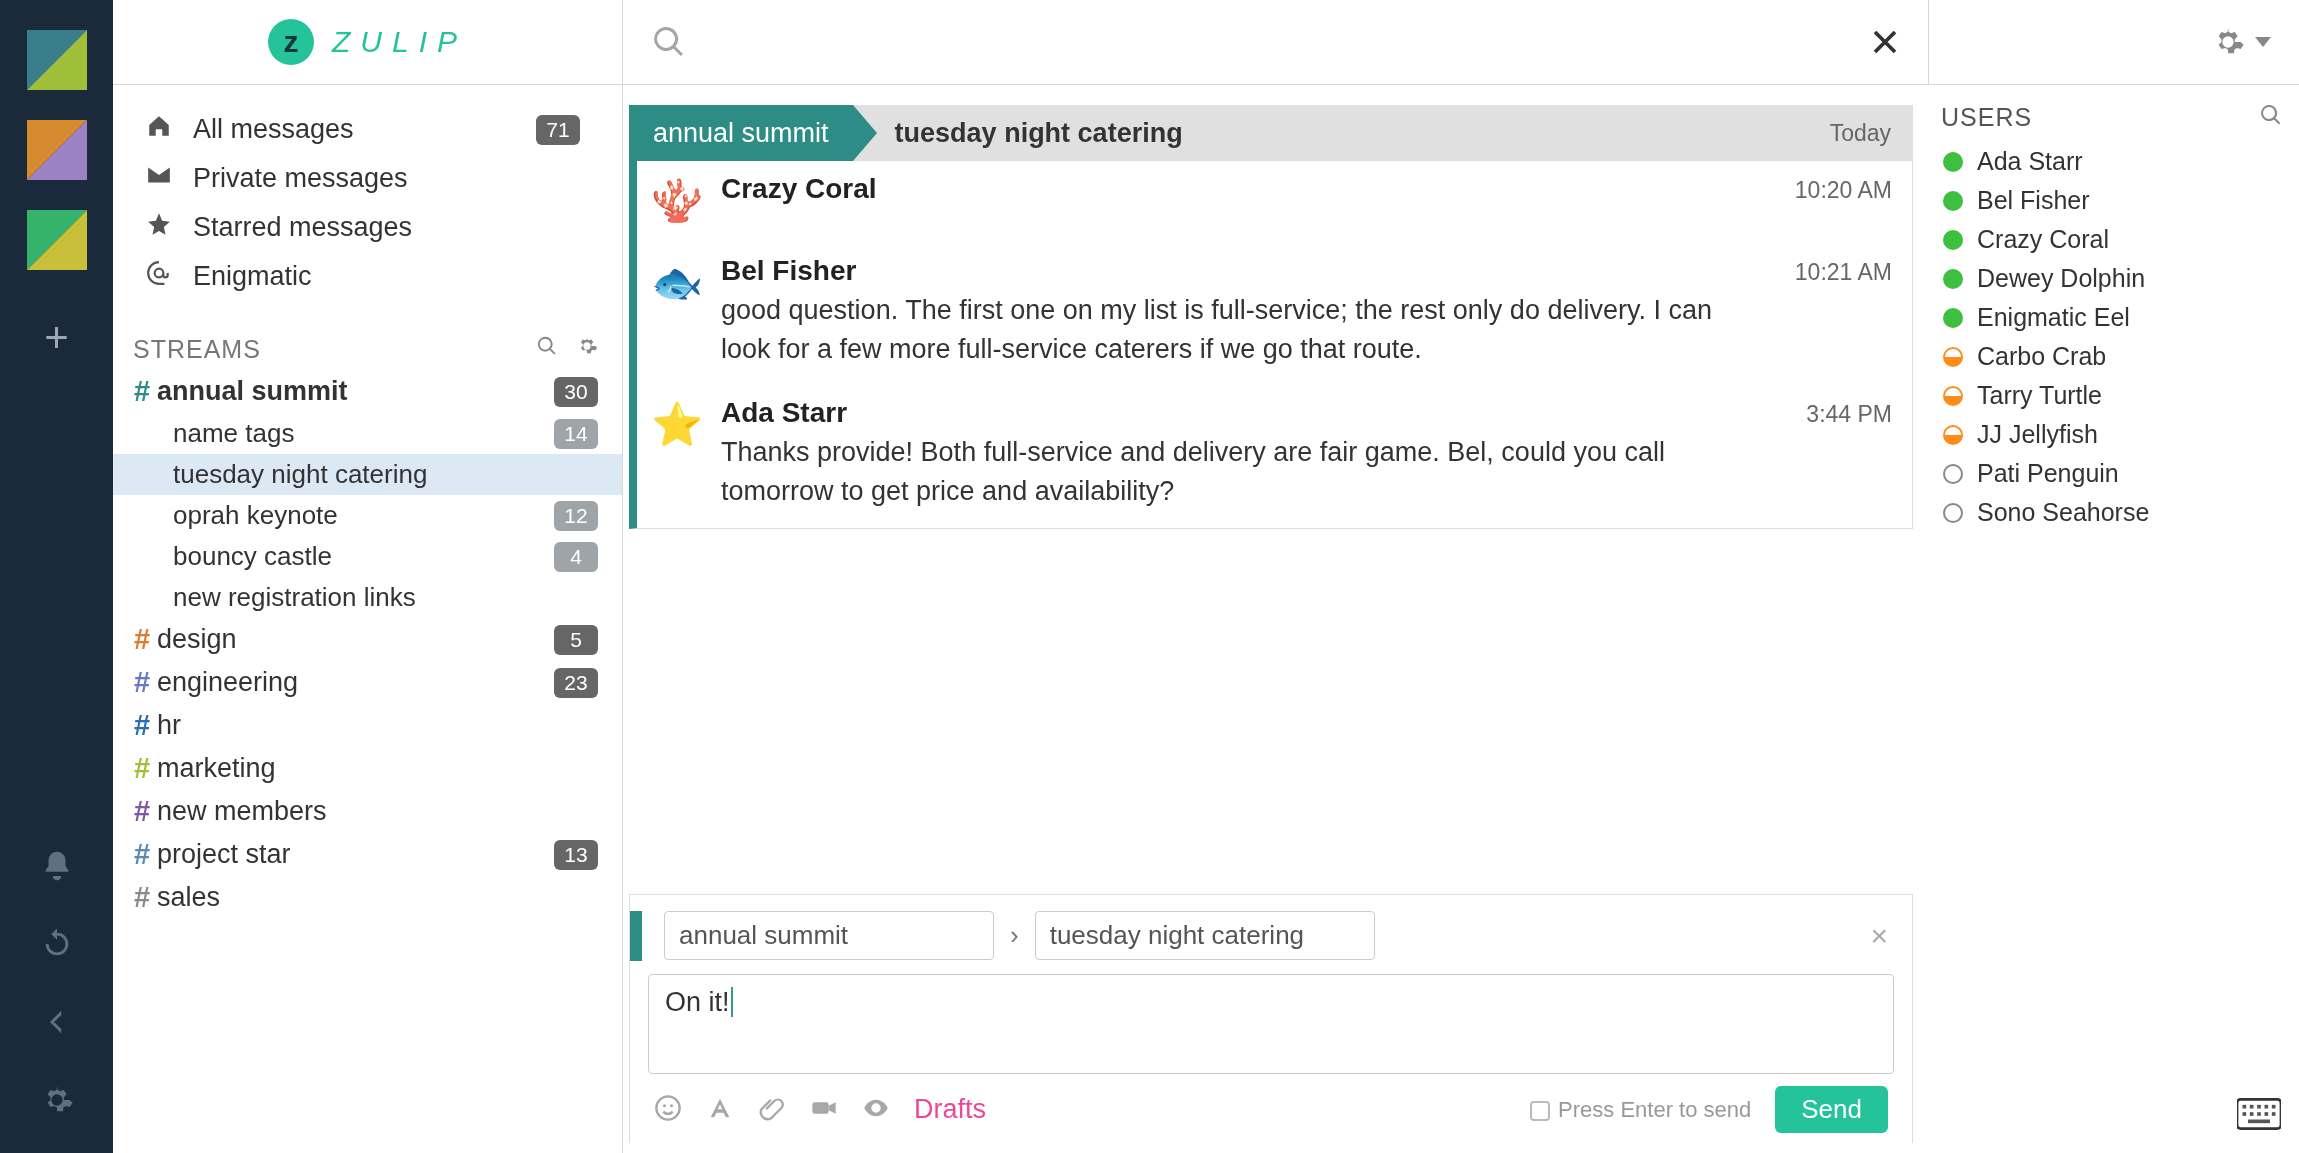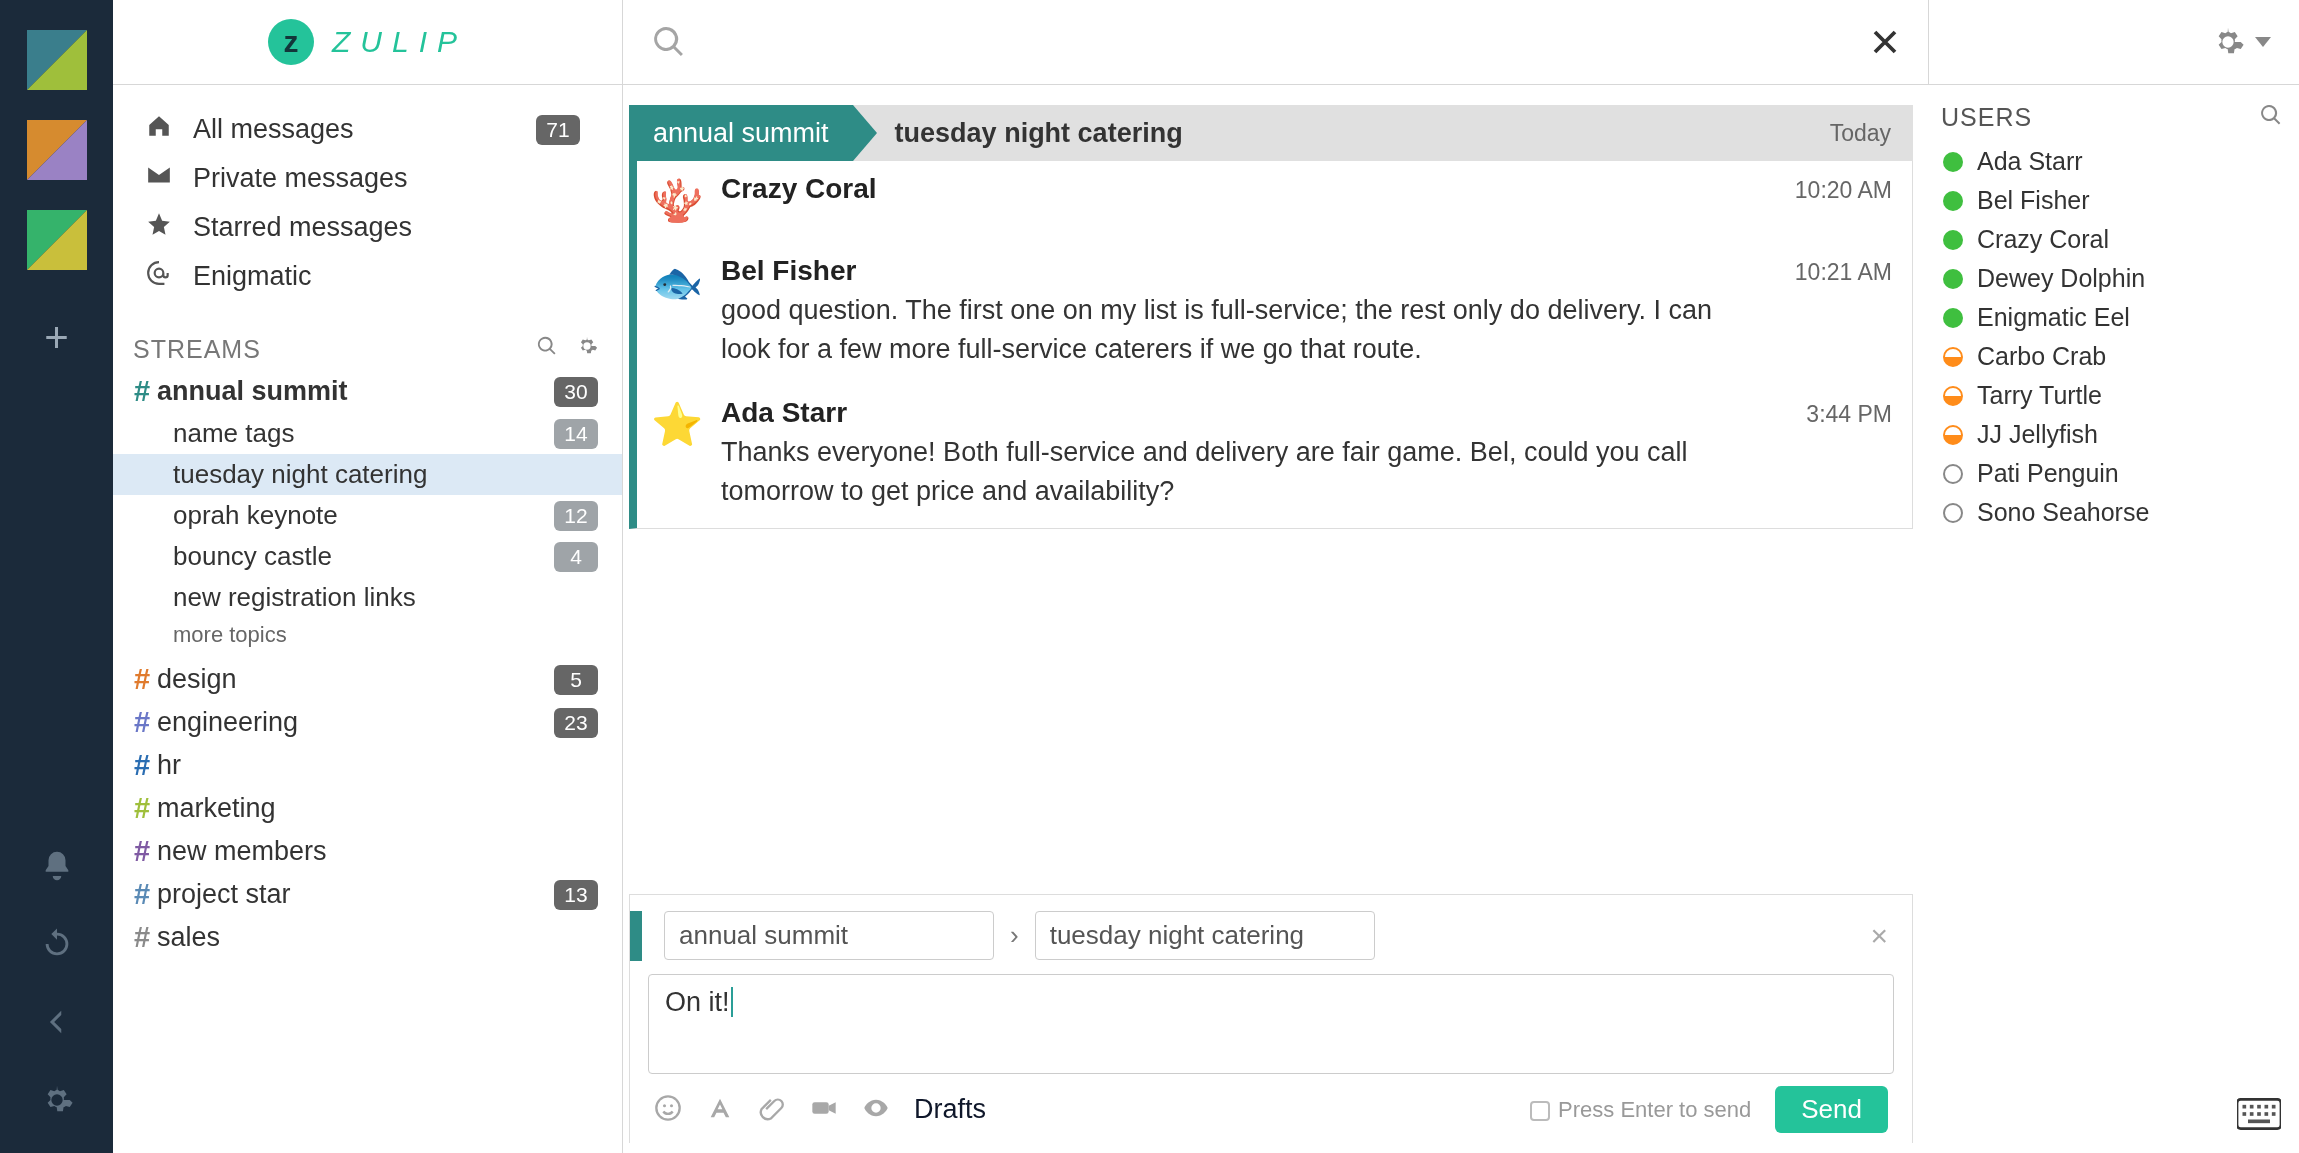--- a/index.html
+++ b/index.html
@@ -138,21 +138,21 @@
 .compose-topic { width:340px; }
 .compose-close { margin-left:auto; color:#aaa; font-size:30px; cursor:pointer; padding-right:6px;}
 .compose-text {
   border:1px solid #ccc; border-radius:4px; margin:14px 0 0 0; min-height:100px;
   font-size:27px; padding:12px 16px; color:#333;
 }
 .compose-text .cursor { border-right:2px solid #2a9e97; padding-right:1px; }
 .compose-footer { display:flex; align-items:center; gap:24px; padding:12px 6px 0; }
 .cf-icon { color:#a8a8a8; }
 .cf-icon svg { width:28px; height:28px; fill:currentColor; }
-.drafts-link { color:#0f172a; font-size:27px; }
+.drafts-link { color:#ec4899; font-size:27px; }
 .compose-footer .spacer { flex:1; }
 .press-enter { color:#999; font-size:22px; }
 .enter-box { width:20px; height:20px; border:2px solid #bbb; border-radius:4px; display:inline-block; margin-right:8px; vertical-align:middle;}
 .send-btn { background:#24c39a; color:#fff; padding:8px 26px; font-size:26px; border-radius:6px; border:none; cursor:pointer; }
 
 
 .right-panel { width:370px; border-left:0; padding:18px 16px 0 12px; position:relative; }
 .users-head { display:flex; align-items:flex-start; color:#555; font-size:25px; letter-spacing:1px; padding-bottom:10px;}
 .users-head svg { width:24px; height:24px; fill:#888; margin-left:auto; }
 .user-row { display:flex; align-items:center; gap:14px; padding:5px 2px; font-size:25px; color:#333; cursor:pointer; }
@@ -272,21 +272,20 @@
         <span>oprah keynote</span>
         <span class="badge">12</span>
       </div>
       <div class="topic">
         <span>bouncy castle</span>
         <span class="badge">4</span>
       </div>
       <div class="topic">
         <span>new registration links</span>
       </div>
-      <div class="more-topics">more topics</div>
       <div class="stream">
         <span class="hash" style="color:#e07b2e">#</span>
         <span class="label">design</span>
         <span class="badge">5</span>
       </div>
       <div class="stream">
         <span class="hash" style="color:#6a77c7">#</span>
         <span class="label">engineering</span>
         <span class="badge">23</span>
       </div>
@@ -362,21 +361,21 @@
     <div class="msg-text">good question. The first one on my list is full-service; the rest only do delivery. I can look for a few more full-service caterers if we go that route.</div>
   </div>
           </div>
           <div class="msg">
             <div class="avatar" style="color:#c97a52">⭐</div>
   <div class="msg-body">
     <div class="msg-head">
                 <span class="msg-name">Ada Starr</span>
                 <span class="msg-time">3:44 PM</span>
               </div>
-    <div class="msg-text">Thanks everyone! Both full-service and delivery are fair game. Bel, could you call tomorrow to get price and availability?</div>
+    <div class="msg-text">Thanks provide! Both full-service and delivery are fair game. Bel, could you call tomorrow to get price and availability?</div>
   </div>
           </div>
         </div>
 
       <div class="compose">
         <div class="compose-strip"></div>
         <div class="compose-top">
           <div class="compose-input compose-stream">annual summit</div>
           <div class="compose-sep">›</div>
           <div class="compose-input compose-topic">tuesday night catering</div>

